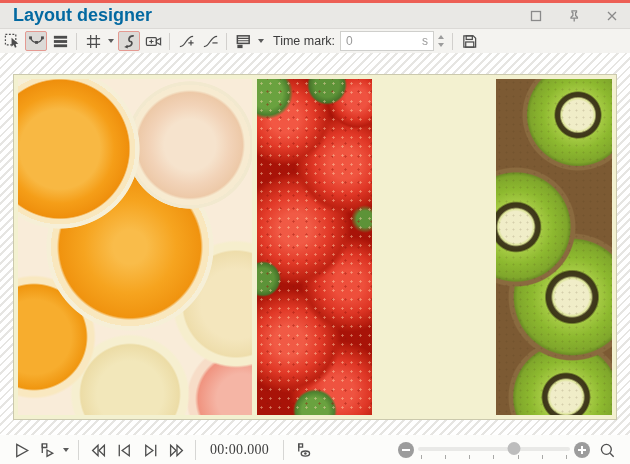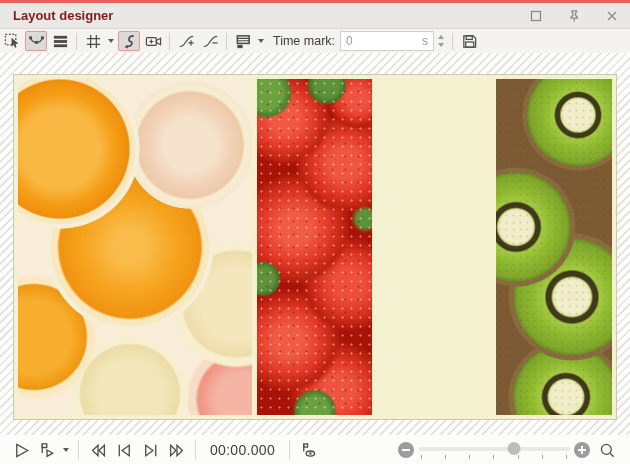--- a/index.html
+++ b/index.html
@@ -2,21 +2,21 @@
 <html><head>
 <meta charset="utf-8">
 <style>
   html,body{margin:0;padding:0;background:#cfcfcf;font-family:"Liberation Sans",sans-serif;}
   .window{width:630px;height:464px;background:#fff;position:relative;overflow:hidden;
           box-shadow:0 0 0 1px #b5b3b0;box-sizing:border-box;}
   
   .accent{height:3px;background:#ed5f55;}
   .titlebar{height:25px;background:#e9e8e5;display:flex;align-items:center;
             padding:0 10px 0 13px;border-bottom:1px solid #dbd9d6;}
-  .title{font-size:13px;font-weight:bold;color:#7f1d1d;}
+  .title{font-size:18px;font-weight:bold;color:#0369a1;}
   .win-controls{margin-left:auto;display:flex;align-items:center;gap:22px;}
   .win-btn{width:16px;height:16px;display:flex;align-items:center;justify-content:center;cursor:default;}
   .win-btn svg{stroke:#8a8a8a;fill:none;stroke-width:1.3;}
   
   .toolbar{height:24px;background:#f4f3f0;display:flex;align-items:center;padding:0 0;}
   .tbtn{width:22px;height:20px;display:flex;align-items:center;justify-content:center;
         border:1px solid transparent;border-radius:2px;box-sizing:border-box;margin:0 1px;}
   .tbtn.sel{background:#dcdad7;border-color:#e49a92;}
   .tbtn svg{width:17px;height:17px;stroke:#4c4c4c;fill:none;stroke-width:1.3;}
   .tbtn .fill{fill:#4c4c4c;stroke:none;}
@@ -96,21 +96,21 @@
     radial-gradient(circle 60px at 20px 148px,#f0edc8 0 26%,#d8e290 31%,#a7cc45 40%,#8db92f 62%,#7fa62b 85%,#6d8f25 90%,#8a6a3f 92% 98%,rgba(0,0,0,0) 100%),
     radial-gradient(circle 64px at 76px 218px,rgba(0,0,0,0) 0 30%,rgba(42,30,14,.85) 33% 40%,rgba(0,0,0,0) 43%),
     radial-gradient(circle 64px at 76px 218px,#f0edc8 0 26%,#d8e290 31%,#a7cc45 40%,#8db92f 62%,#7fa62b 85%,#6d8f25 90%,#8a6a3f 92% 98%,rgba(0,0,0,0) 100%),
     radial-gradient(circle 58px at 70px 318px,rgba(0,0,0,0) 0 30%,rgba(42,30,14,.85) 33% 40%,rgba(0,0,0,0) 43%),
     radial-gradient(circle 58px at 70px 318px,#f0edc8 0 26%,#d8e290 31%,#a7cc45 40%,#8db92f 62%,#7fa62b 85%,#6d8f25 90%,#8a6a3f 92% 98%,rgba(0,0,0,0) 100%),
     #7c5a33;}
   .p4::after{content:"";position:absolute;inset:0;
     background-image:radial-gradient(rgba(70,48,20,.16) 0 .8px,rgba(0,0,0,0) 1.2px);
     background-size:7px 7px;}
   
-  .bottombar{height:30px;background:#fcfcfa;display:flex;align-items:center;padding:0 8px;}
+  .bottombar{height:30px;background:#fcfcfa;display:flex;align-items:center;padding:0 8px;font-family:Liberation Serif, serif;}
   .pbtn{width:24px;height:24px;display:flex;align-items:center;justify-content:center;margin:0 1px;}
   .pbtn svg{width:19px;height:19px;stroke:#4f4f4f;fill:none;stroke-width:1.4;}
   .bsep{width:1px;height:20px;background:#d6d6d4;margin:0 6px;}
   .time{font-size:14px;color:#3e3e3e;margin:0 8px;letter-spacing:.3px;}
   .zoomcluster{margin-left:auto;display:flex;align-items:center;gap:4px;padding-right:2px;}
   .zbtn{width:16px;height:16px;border-radius:50%;background:#9c9c9c;position:relative;flex:none;}
   .zbtn::before{content:"";position:absolute;left:4px;top:7px;width:8px;height:2px;background:#fff;}
   .zbtn.plus::after{content:"";position:absolute;left:7px;top:4px;width:2px;height:8px;background:#fff;}
   .slider{position:relative;width:152px;height:22px;}
   .track{position:absolute;left:0;right:0;top:8px;height:4px;background:#e9e9e7;border-radius:2px;}

